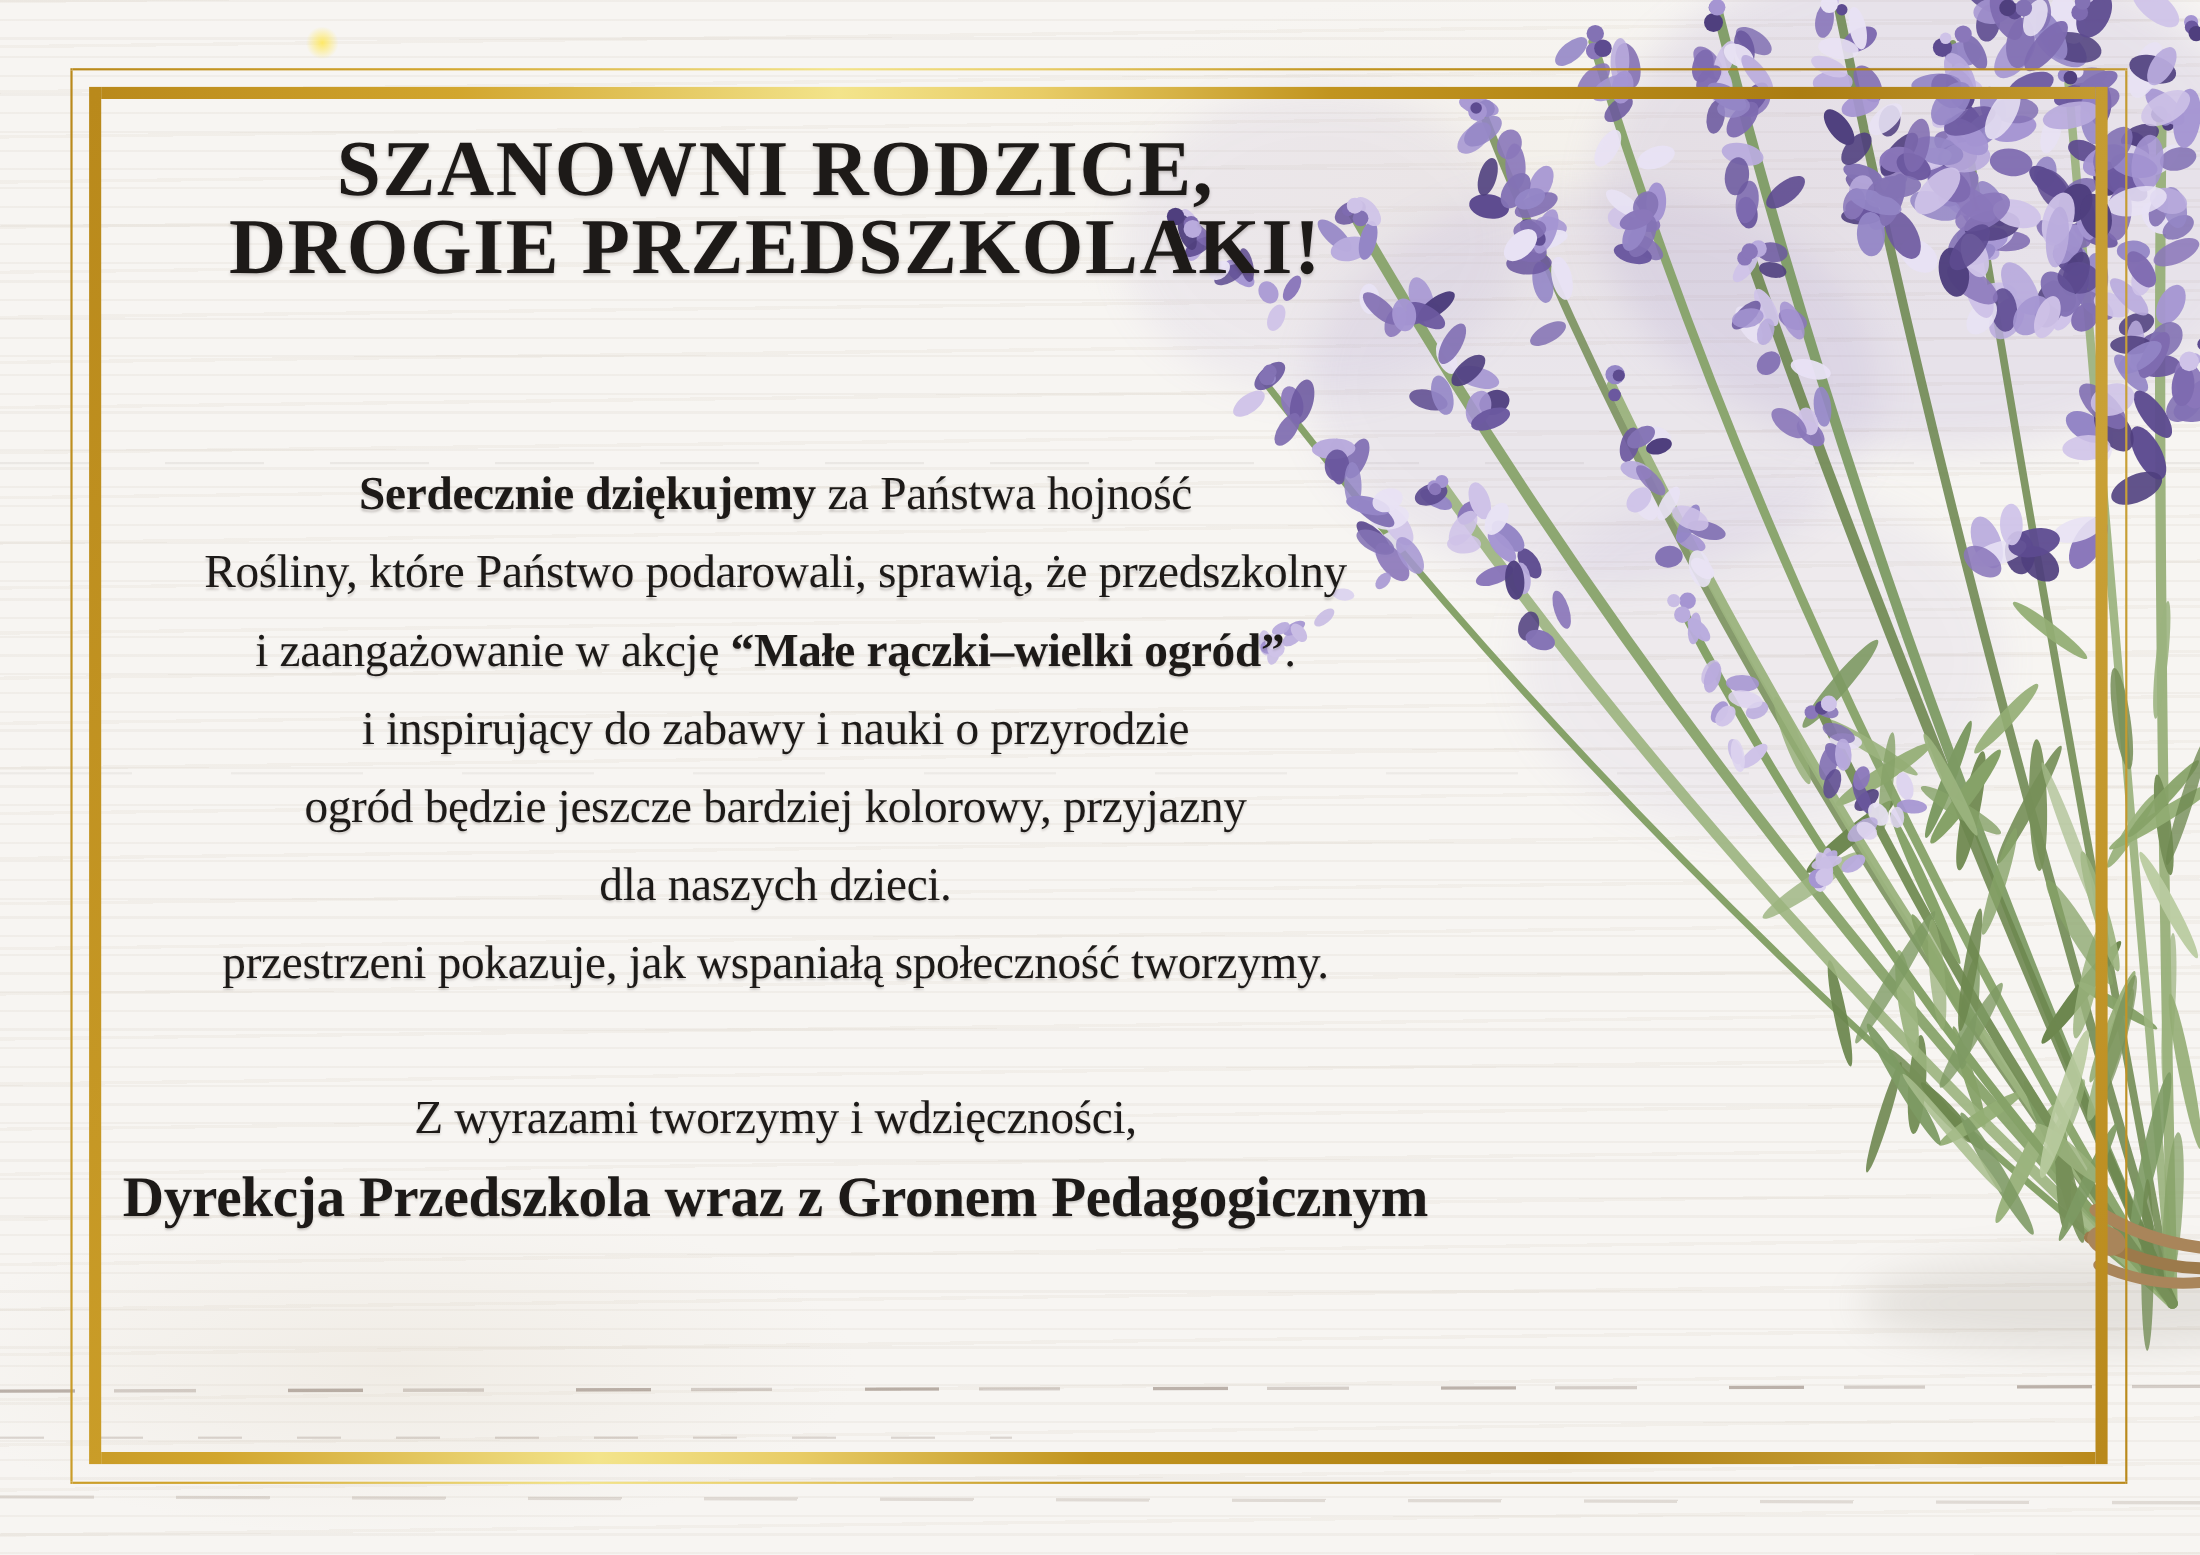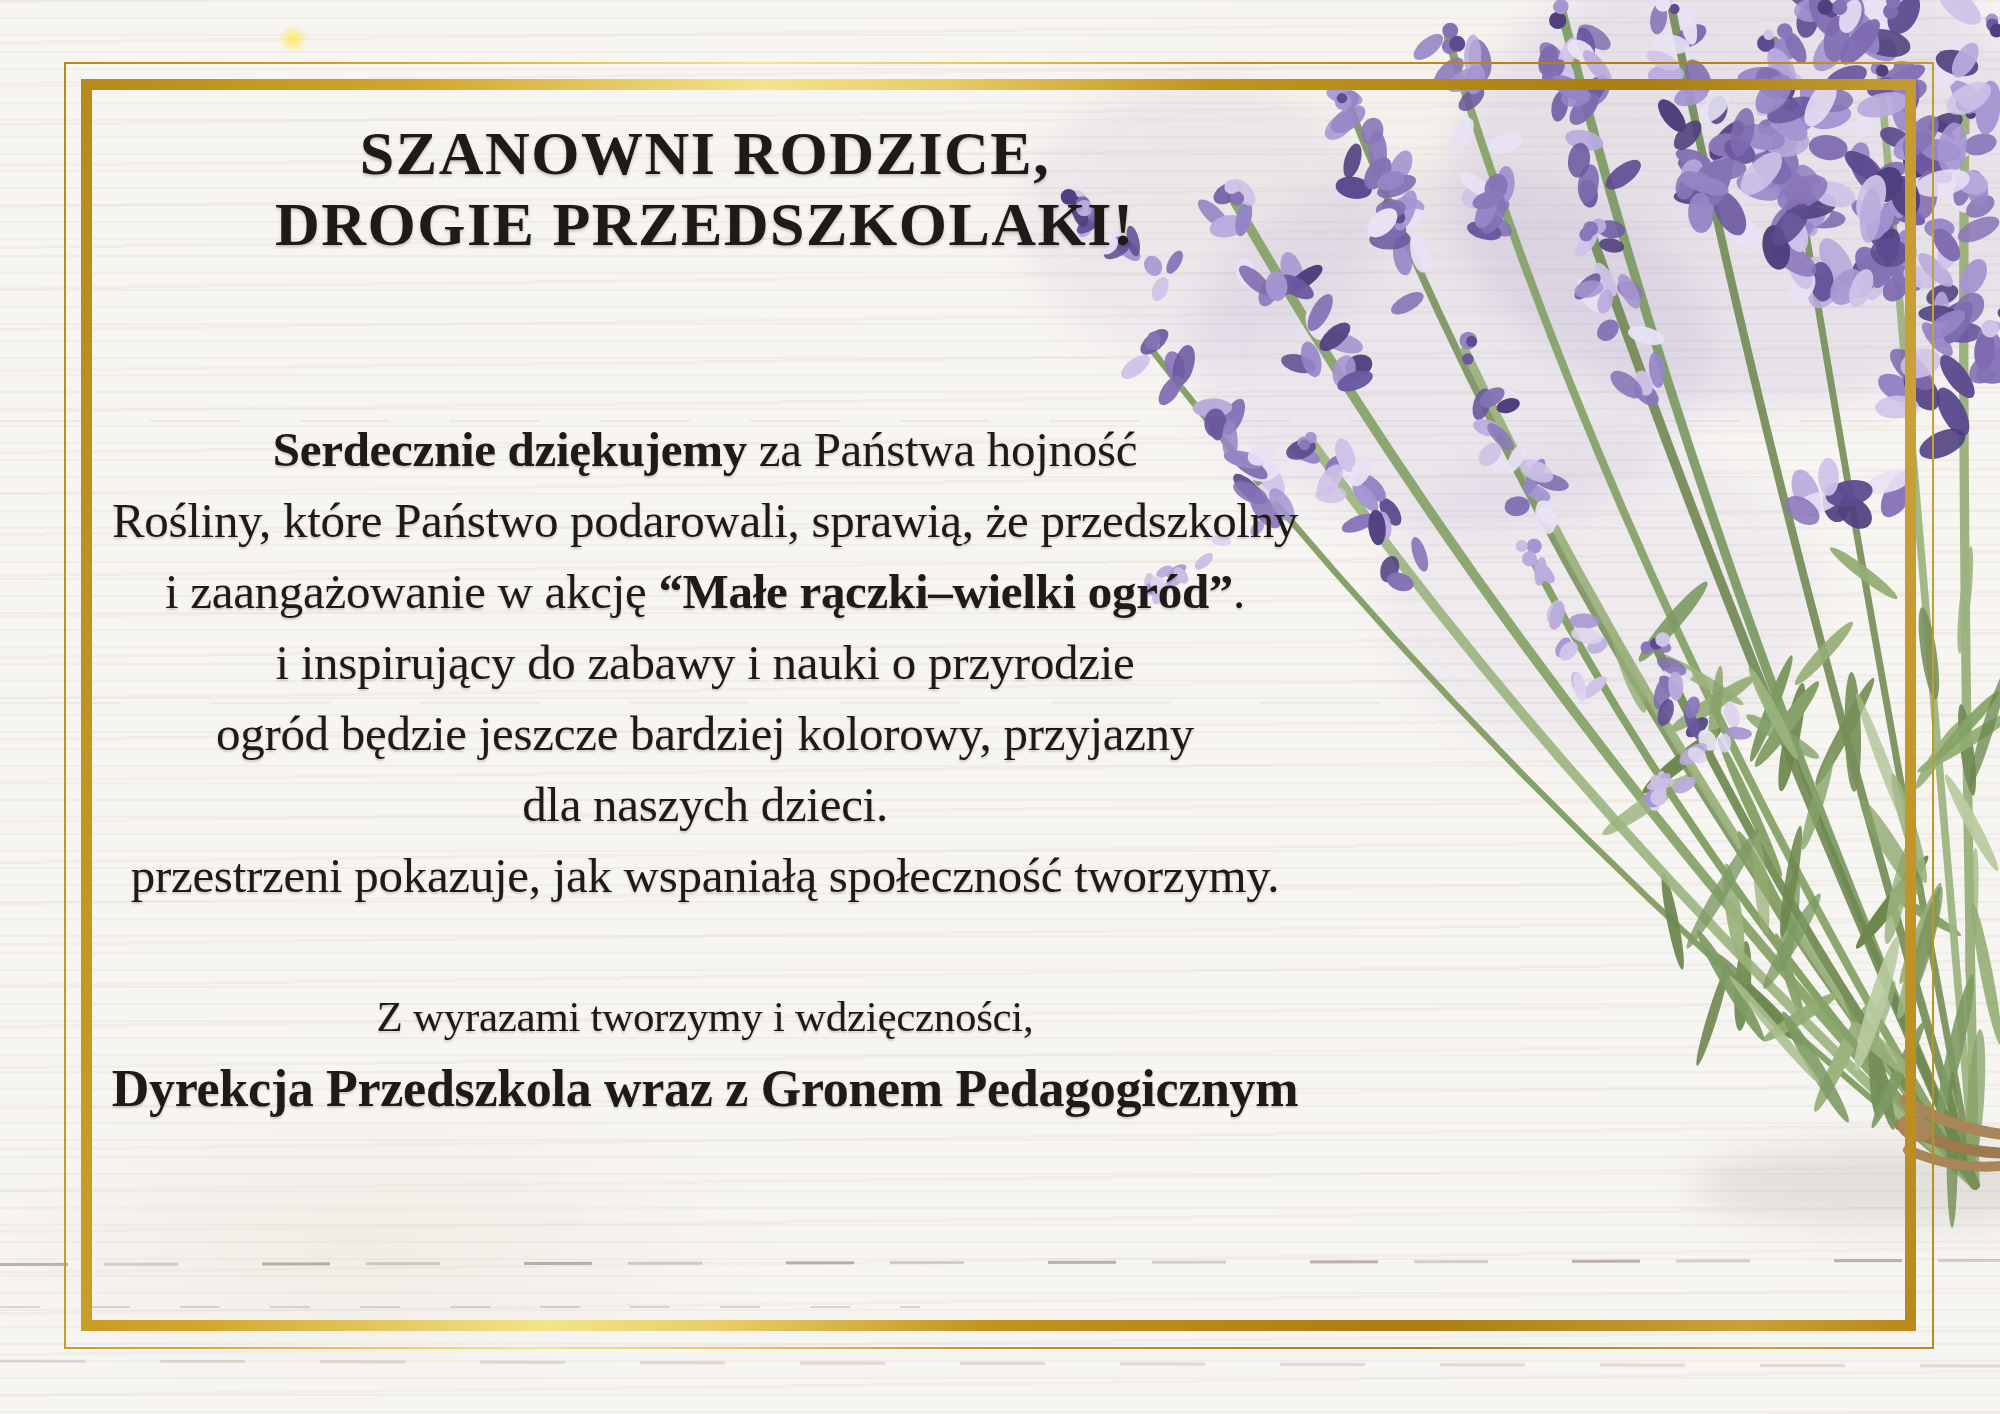--- a/index.html
+++ b/index.html
@@ -39,23 +39,23 @@
   .glow-dot{position:absolute;left:278px;top:24px;width:30px;height:30px;z-index:5;pointer-events:none;
     background:radial-gradient(circle, rgba(255,232,90,.9) 0%, rgba(255,232,90,0) 70%);}
   
   #bouquet{position:absolute;left:0;top:0;width:2000px;height:1414px;z-index:2;pointer-events:none;}
   
   .frame{position:absolute;z-index:4;pointer-events:none;border-style:solid;}
   .frame.outer{left:64px;top:62px;right:66px;bottom:65px;border-width:2px;border-image:var(--goldgrad) 1;}
   .frame.inner{left:81px;top:79px;right:84px;bottom:83px;border-width:11px;border-image:var(--goldgrad) 1;}
   
   .content{position:absolute;left:90px;top:0;width:1230px;z-index:3;text-align:center;}
-  .title{padding-top:118px;font-size:62px;line-height:71px;font-weight:bold;letter-spacing:1.5px;
+  .title{padding-top:118px;font-size:72px;line-height:71px;font-weight:bold;letter-spacing:1.5px;
     text-shadow:0 2px 3px rgba(60,50,45,.28);}
-  .message{margin-top:154px;font-size:49px;line-height:71px;letter-spacing:-0.3px;
+  .message{margin-top:154px;font-size:43px;line-height:71px;letter-spacing:-0.3px;
     text-shadow:0 2px 2px rgba(60,50,45,.22);}
   .message .b{font-weight:bold;}
   .signature{margin-top:70px;font-size:43px;line-height:72px;letter-spacing:-0.3px;
     text-shadow:0 2px 2px rgba(60,50,45,.22);}
   .signature .b{font-weight:bold;font-size:52px;}
 </style>
 </head>
 <body>
 
 <div id="canvas">

